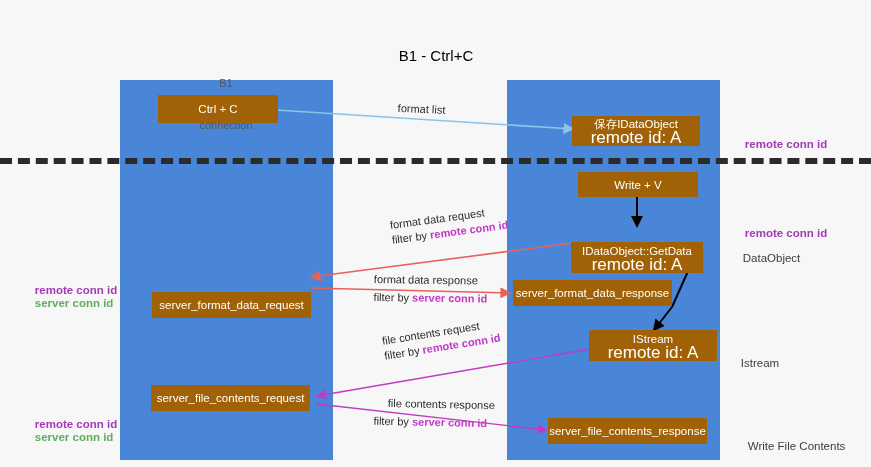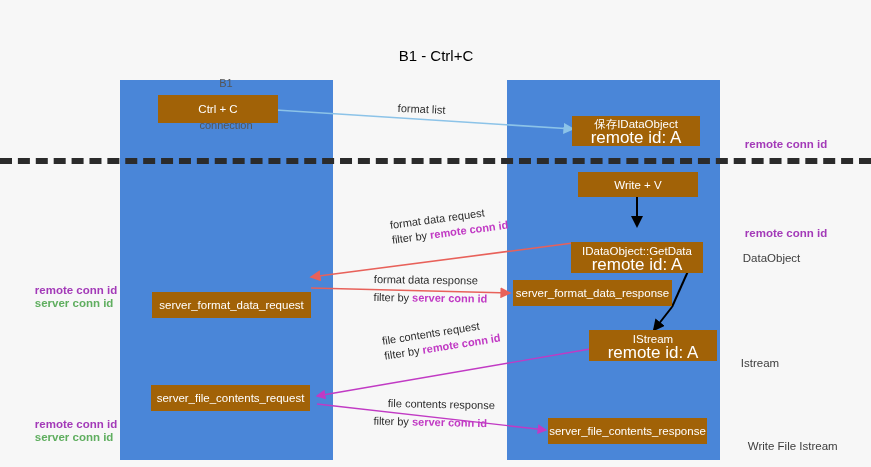--- a/index.html
+++ b/index.html
@@ -221,21 +221,21 @@
 
   <div class="side-label" style="left:730px; top:236px;">
     <span>DataObject</span>
   </div>
 
   <div class="side-label" style="left:728px; top:341px;">
     <span>Istream</span>
   </div>
 
   <div class="side-label" style="left:735px; top:424px;">
-    <span>Write File Istream</span>
+    <span>Write File Contents</span>
   </div>
 
   <div class="side-label purple" style="left:22px; top:268px;">
     <span>remote conn id</span>
   </div>
   <div class="side-label green" style="left:22px; top:281px;">
     <span>server conn id</span>
   </div>
 
   <div class="side-label purple" style="left:22px; top:402px;">

